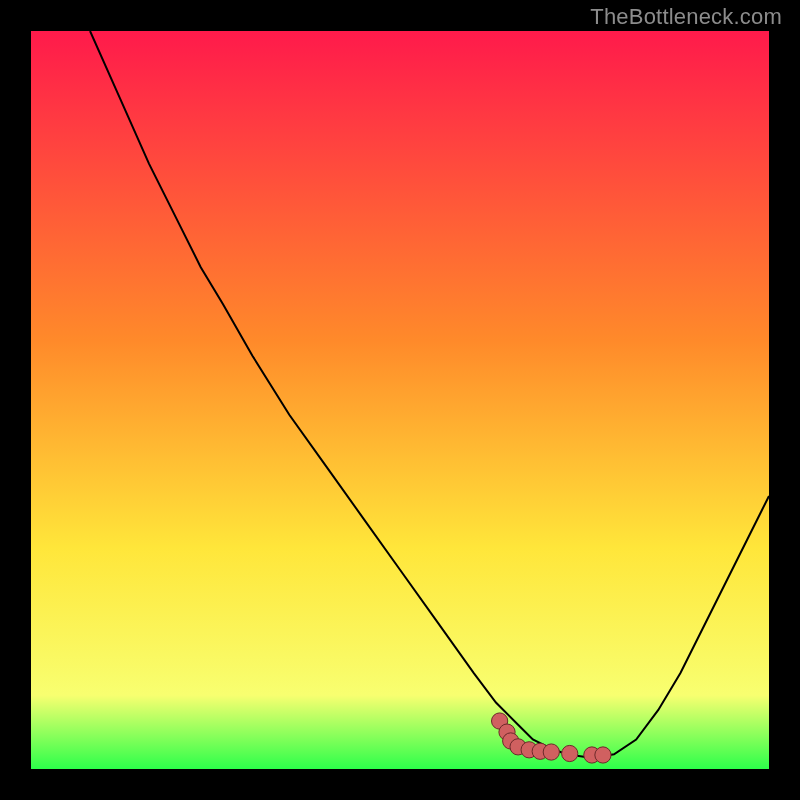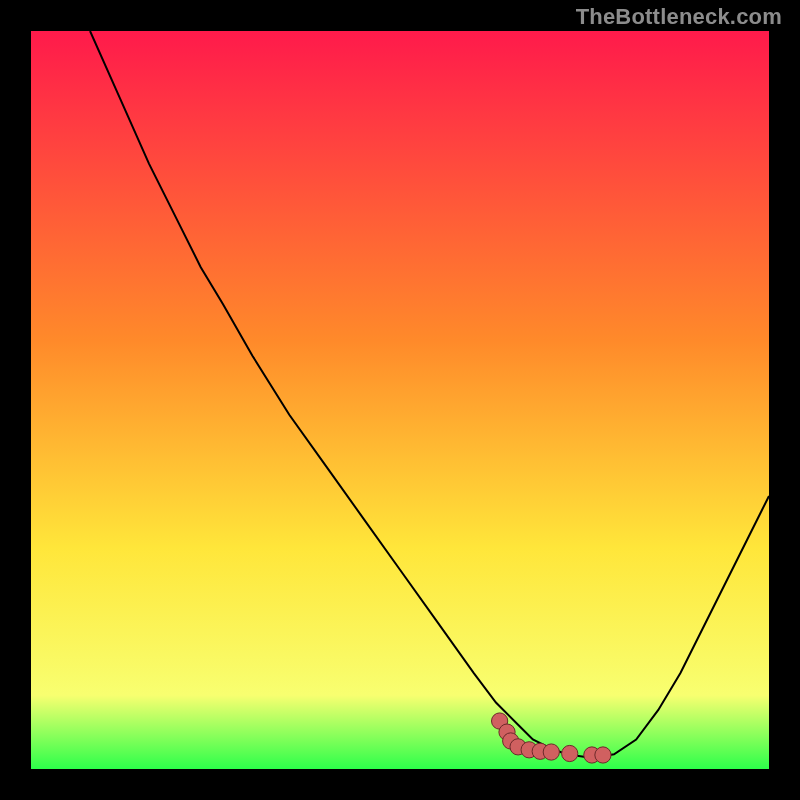--- a/index.html
+++ b/index.html
@@ -13,21 +13,21 @@
   .wrapper {
     position: relative;
     width: 800px;
     height: 800px;
   }
   .watermark {
     position: absolute;
     top: 4px;
     right: 18px;
     font-family: Arial, Helvetica, sans-serif;
-    font-weight: 700;
+    font-weight: 400;
     font-size: 22px;
     color: #8c8c8c;
     letter-spacing: 0.2px;
   }
   svg.plot {
     position: absolute;
     left: 31px;
     top: 31px;
     width: 738px;
     height: 738px;

